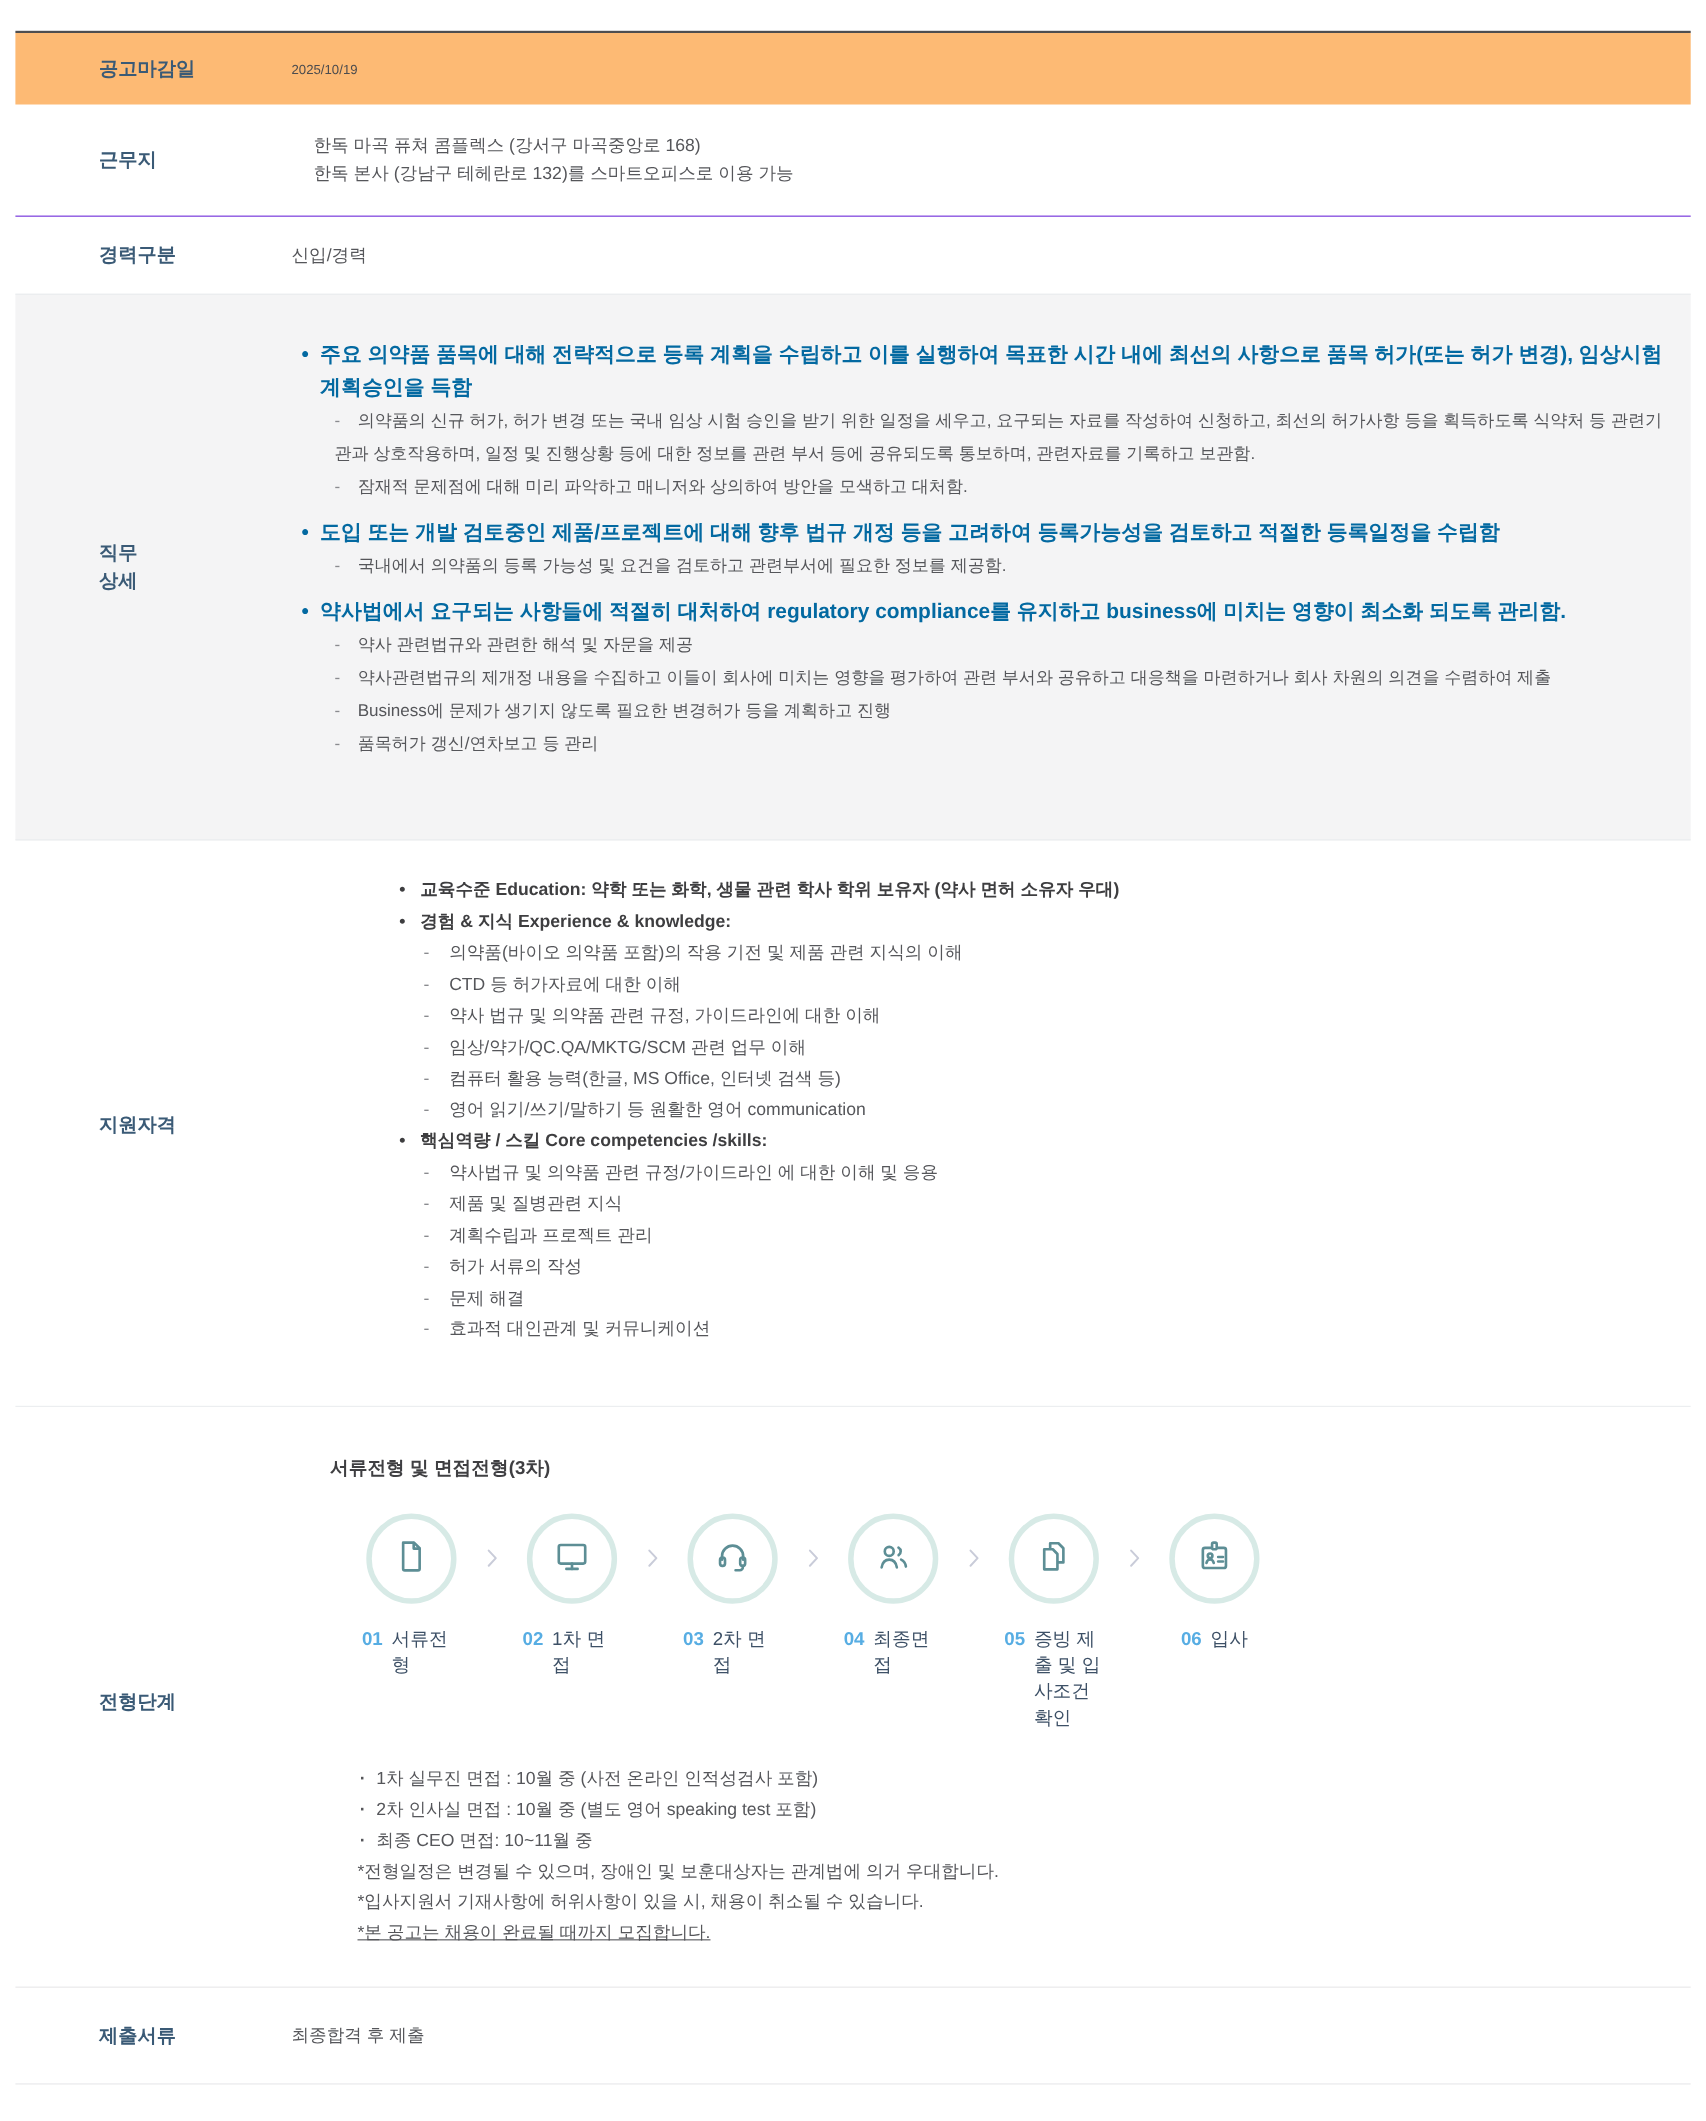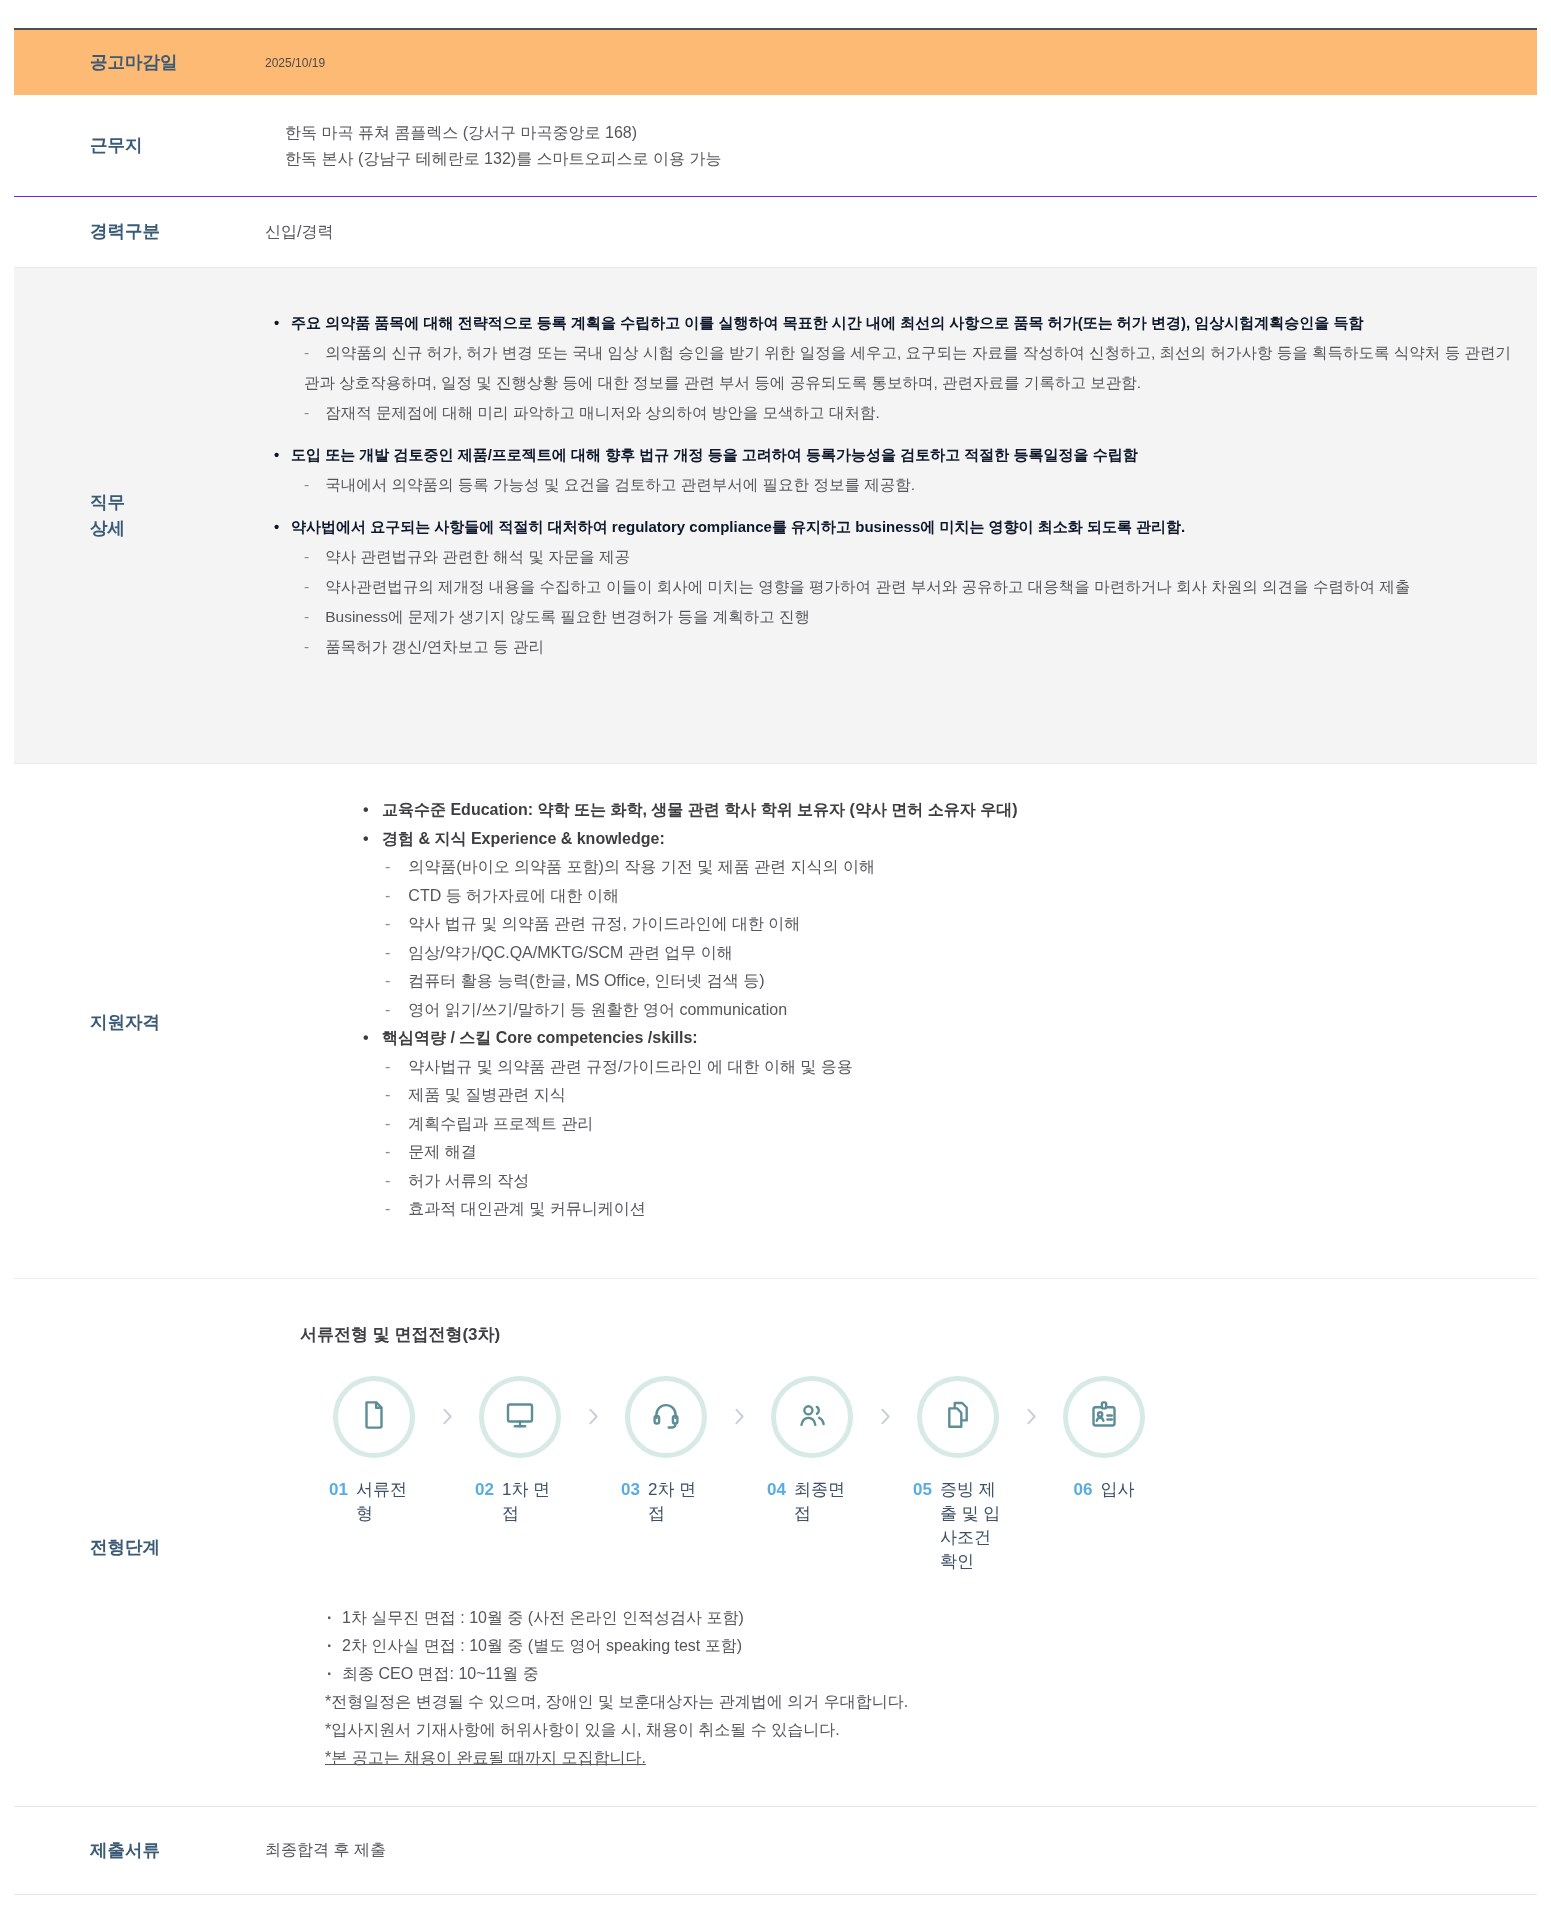--- a/index.html
+++ b/index.html
@@ -26,21 +26,21 @@
   .row-location { min-height:102px; border-bottom:1px solid #6d28d9;gap:20px; }
   .row-location .content-cell { display:flex; flex-direction:column; justify-content:center; font-size:16px; line-height:26px; }
 
   
   .row-career { min-height:70px; }
   .row-career .content-cell { display:flex; align-items:center; font-size:16px; }
 
   
   .row-jobdetail { background:#f4f4f5; border-top:1px solid #e9ecee; border-bottom:1px solid #e9ecee; min-height:497px; padding:40px 0; }
   .jd-group + .jd-group { margin-top:12px; }
-  .jd-head { position:relative; padding-left:26px; font-weight:bold; color:#0f172a; font-size:15px; line-height:30px; }
+  .jd-head { position:relative; padding-left:26px; font-weight:bold; color:#0369a1; font-size:19px; line-height:30px; }
   .jd-head::before { content:"\2022"; position:absolute; left:9px; }
   .jd-sub { padding-left:39px; font-size:15.5px; line-height:30px; color:#55565a; }
   .jd-sub::before { content:"-"; margin-right:16px; color:#8a8b8f; }
 
   
   .row-qualification { min-height:515px; padding:32px 0 28px 0; border-bottom:1px solid #eaedef; }
   .q-head { position:relative; padding-left:117px; font-weight:bold; color:#3e3e40; font-size:16px; line-height:28.5px; }
   .q-head::before { content:"\2022"; position:absolute; left:98px; }
   .q-sub { padding-left:120px; font-size:16px; line-height:28.5px; color:#55565a; }
   .q-sub::before { content:"-"; margin-right:18px; color:#8a8b8f; }
@@ -134,22 +134,22 @@
       <div class="q-sub">의약품(바이오 의약품 포함)의 작용 기전 및 제품 관련 지식의 이해</div>
       <div class="q-sub">CTD 등 허가자료에 대한 이해</div>
       <div class="q-sub">약사 법규 및 의약품 관련 규정, 가이드라인에 대한 이해</div>
       <div class="q-sub">임상/약가/QC.QA/MKTG/SCM 관련 업무 이해</div>
       <div class="q-sub">컴퓨터 활용 능력(한글, MS Office, 인터넷 검색 등)</div>
       <div class="q-sub">영어 읽기/쓰기/말하기 등 원활한 영어 communication</div>
       <div class="q-head">핵심역량 / 스킬 Core competencies /skills:</div>
       <div class="q-sub">약사법규 및 의약품 관련 규정/가이드라인 에 대한 이해 및 응용</div>
       <div class="q-sub">제품 및 질병관련 지식</div>
       <div class="q-sub">계획수립과 프로젝트 관리</div>
+      <div class="q-sub">허가 서류의 작성</div>
       <div class="q-sub">문제 해결</div>
-      <div class="q-sub">허가 서류의 작성</div>
       <div class="q-sub">효과적 대인관계 및 커뮤니케이션</div>
     </div>
   </div>
 
   <div class="row row-process">
     <div class="label-cell">전형단계</div>
     <div class="content-cell">
       <p class="process-heading">서류전형 및 면접전형(3차)</p>
 
       <div class="process-flow">

